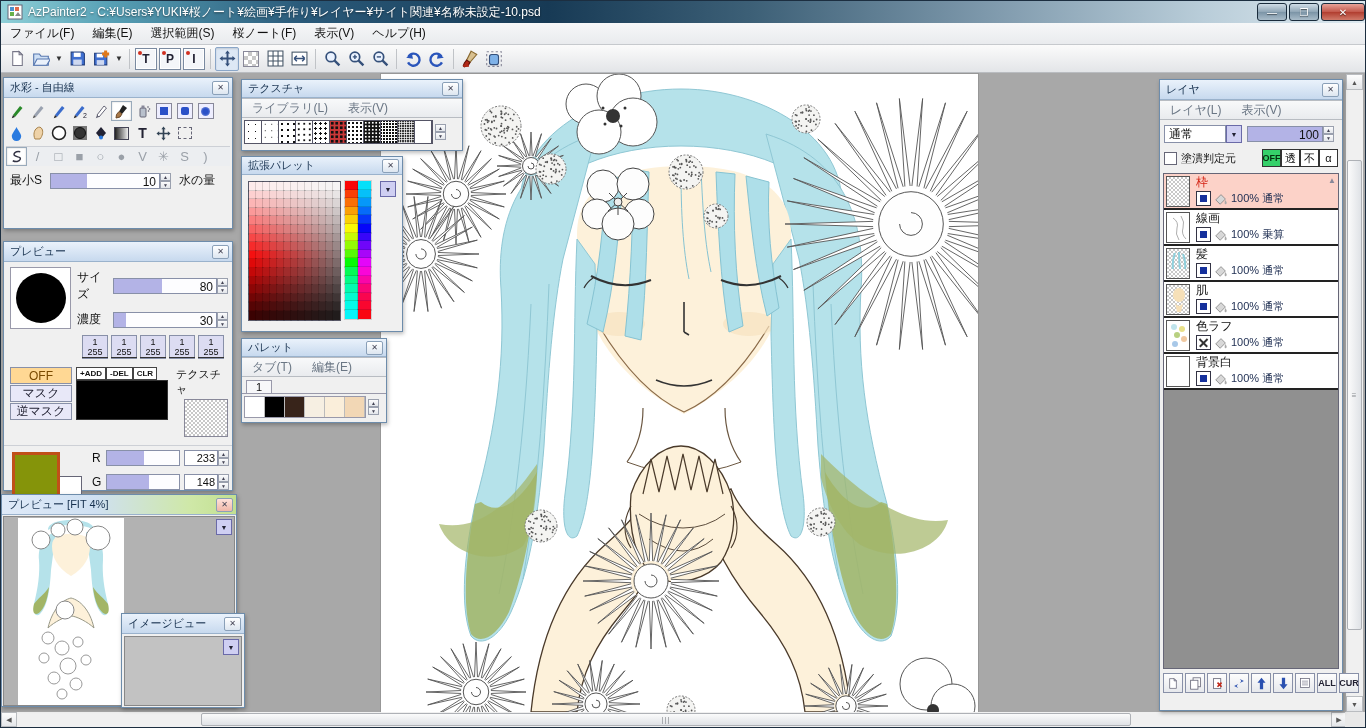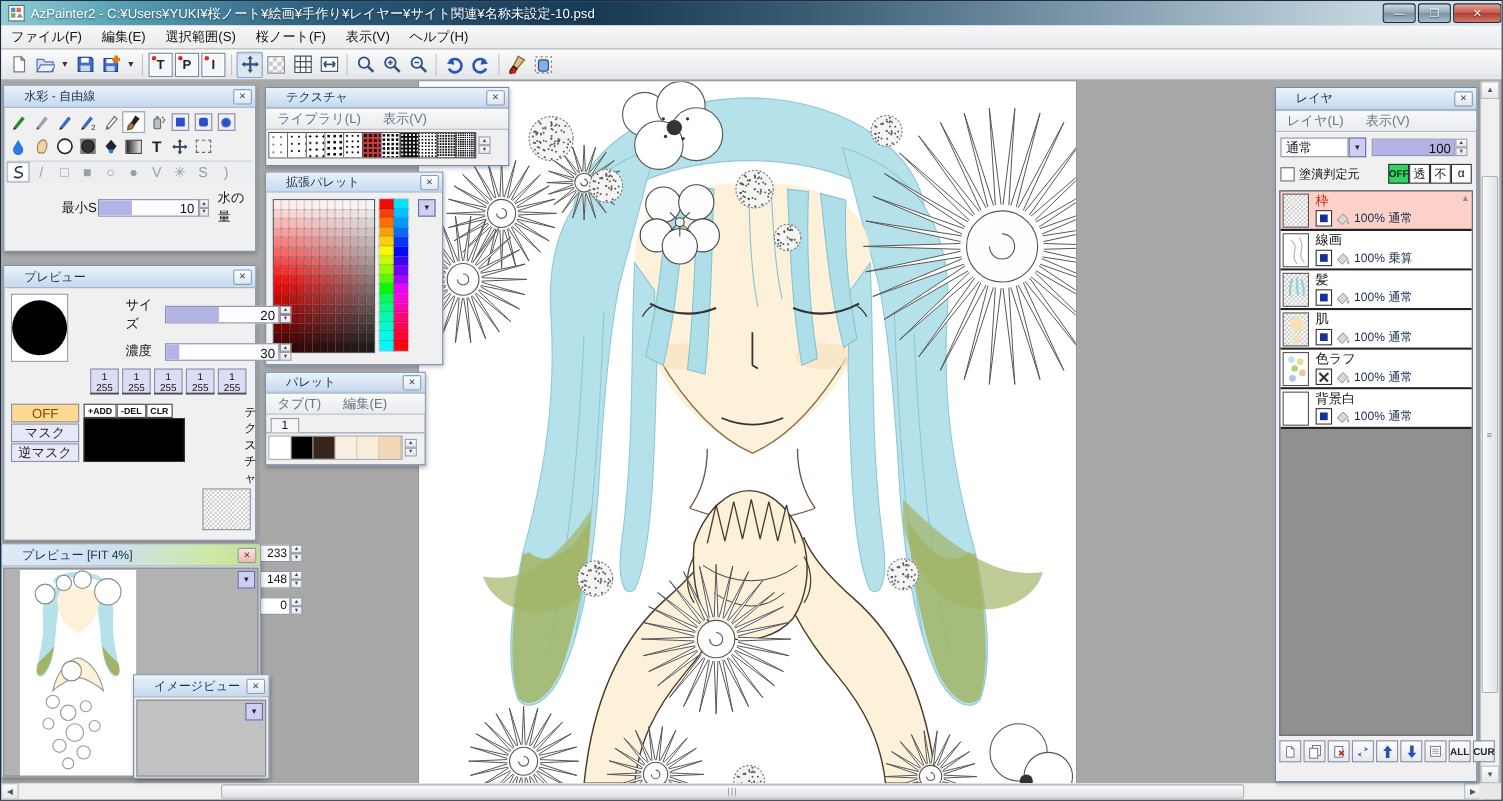--- a/index.html
+++ b/index.html
@@ -34,35 +34,35 @@
   .sb{position:absolute;background:#f0f0f0;}
   #vsb{right:2px;top:73px;width:17px;height:638px;}
   #hsb{left:0;top:711px;width:1346px;height:15px;}
   .sbarrow{position:absolute;background:linear-gradient(#fdfdfd,#e4e6e9);border:1px solid #b9bcc0;color:#555;font-size:7px;display:flex;align-items:center;justify-content:center;}
   .sbthumb{position:absolute;background:linear-gradient(90deg,#fbfbfb,#dfe2e6);border:1px solid #aeb1b6;border-radius:2px;color:#8a8d92;display:flex;align-items:center;justify-content:center;font-size:8px;letter-spacing:1px;}
   #hsb .sbthumb{background:linear-gradient(#fbfbfb,#dfe2e6);}
   #corner{position:absolute;right:0;top:711px;width:20px;height:15px;background:#e8e8e8;}
   
   .panel{position:absolute;background:#f0f0f0;border:1px solid #6d8cab;box-shadow:1px 2px 4px #0004;}
   .ptitle{height:20px;background:linear-gradient(#eaf2fb,#c7d9ee);border-bottom:1px solid #9ab2cc;display:flex;align-items:center;font-size:11px;color:#16304e;padding:0 3px 0 6px;}
-  .ptitle .t{flex:1;white-space:nowrap;overflow:hidden;margin-left:12px;}
+  .ptitle .t{flex:1;white-space:nowrap;overflow:hidden;}
   .pclose{width:17px;height:14px;border:1px solid #8aa0b8;background:linear-gradient(#fff,#dde6f0);border-radius:2px;display:flex;align-items:center;justify-content:center;font-size:8px;color:#445;}
   .pclose::before{content:"✕";}
   .pmenu{height:20px;border:1px solid #b8bcc2;border-left:none;border-right:none;background:linear-gradient(#f8f9fa,#e9ebee);display:flex;align-items:center;font-size:12px;color:#6a7684;}
   .pmenu span{padding:0 10px;}
   .dd{width:16px;height:16px;border:1px solid #6a6aa8;background:#cfcff2;display:flex;align-items:center;justify-content:center;font-size:7px;color:#223;}
   .dd::before{content:"▼";}
   .spin{width:11px;display:flex;flex-direction:column;justify-content:center;}
   .spin span{height:8px;border:1px solid #9aa0ae;background:linear-gradient(#fcfcfd,#e2e5ea);font-size:5px;color:#445;display:flex;align-items:center;justify-content:center;}
   .spin .u::before{content:"▲";}
   .spin .d::before{content:"▼";}
   .slider{position:relative;height:16px;border:1px solid #8890a8;background:#fdfdff;overflow:hidden;}
   .slider .fill{position:absolute;left:0;top:0;bottom:0;background:#b3b3e6;}
   .slider .sv{position:absolute;right:3px;top:1px;font-size:12px;color:#111;}
-  .lbl{font-size:12px;color:#111;margin-left:46px;}
+  .lbl{font-size:12px;color:#111;}
   
   .icell{width:21px;height:20px;display:flex;align-items:center;justify-content:center;}
   .icell.sel{border:1px solid #9ab;background:#fff;box-shadow:inset 0 0 2px #0003;}
   .shapeglyph{font-size:13px;color:#9aa0a8;}
   
   .checker{background-color:#fff;background-image:linear-gradient(45deg,#c8c8c8 25%,transparent 25%,transparent 75%,#c8c8c8 75%),linear-gradient(45deg,#c8c8c8 25%,transparent 25%,transparent 75%,#c8c8c8 75%);background-size:8px 8px;background-position:0 0,4px 4px;}
   .checker.fine{background-size:4px 4px;background-position:0 0,2px 2px;}
   
   .fracbtn{width:26px;height:24px;border:1px solid #8890a8;background:#dcdcf2;font-size:9px;color:#111;display:flex;flex-direction:column;align-items:center;justify-content:center;line-height:10px;}
   .fracbtn b{font-weight:normal;border-bottom:1px solid #333;padding:0 5px;}
@@ -1344,21 +1344,21 @@
     </div>
     <div style="display:flex;padding:5px 4px 0 6px;">
       <div style="width:62px;height:62px;background:#fff;border:1px solid #99a;display:flex;align-items:center;justify-content:center;">
         <div style="width:50px;height:50px;border-radius:50%;background:#000;"></div>
       </div>
       <div style="flex:1;padding-left:6px;">
         <div style="display:flex;align-items:center;margin-top:2px;">
           <span class="lbl" style="width:36px">サイズ</span>
           <div class="slider" style="width:104px">
               <div class="fill" style="width:47%"></div>
-              <span class="sv">20</span>
+              <span class="sv">80</span>
             </div>
           <div class="spin">
               <span class="u"></span>
               <span class="d"></span>
             </div>
         </div>
         <div style="display:flex;align-items:center;margin-top:8px;">
           <span class="lbl" style="width:36px">濃度</span>
           <div class="slider" style="width:104px">
               <div class="fill" style="width:12%"></div>

